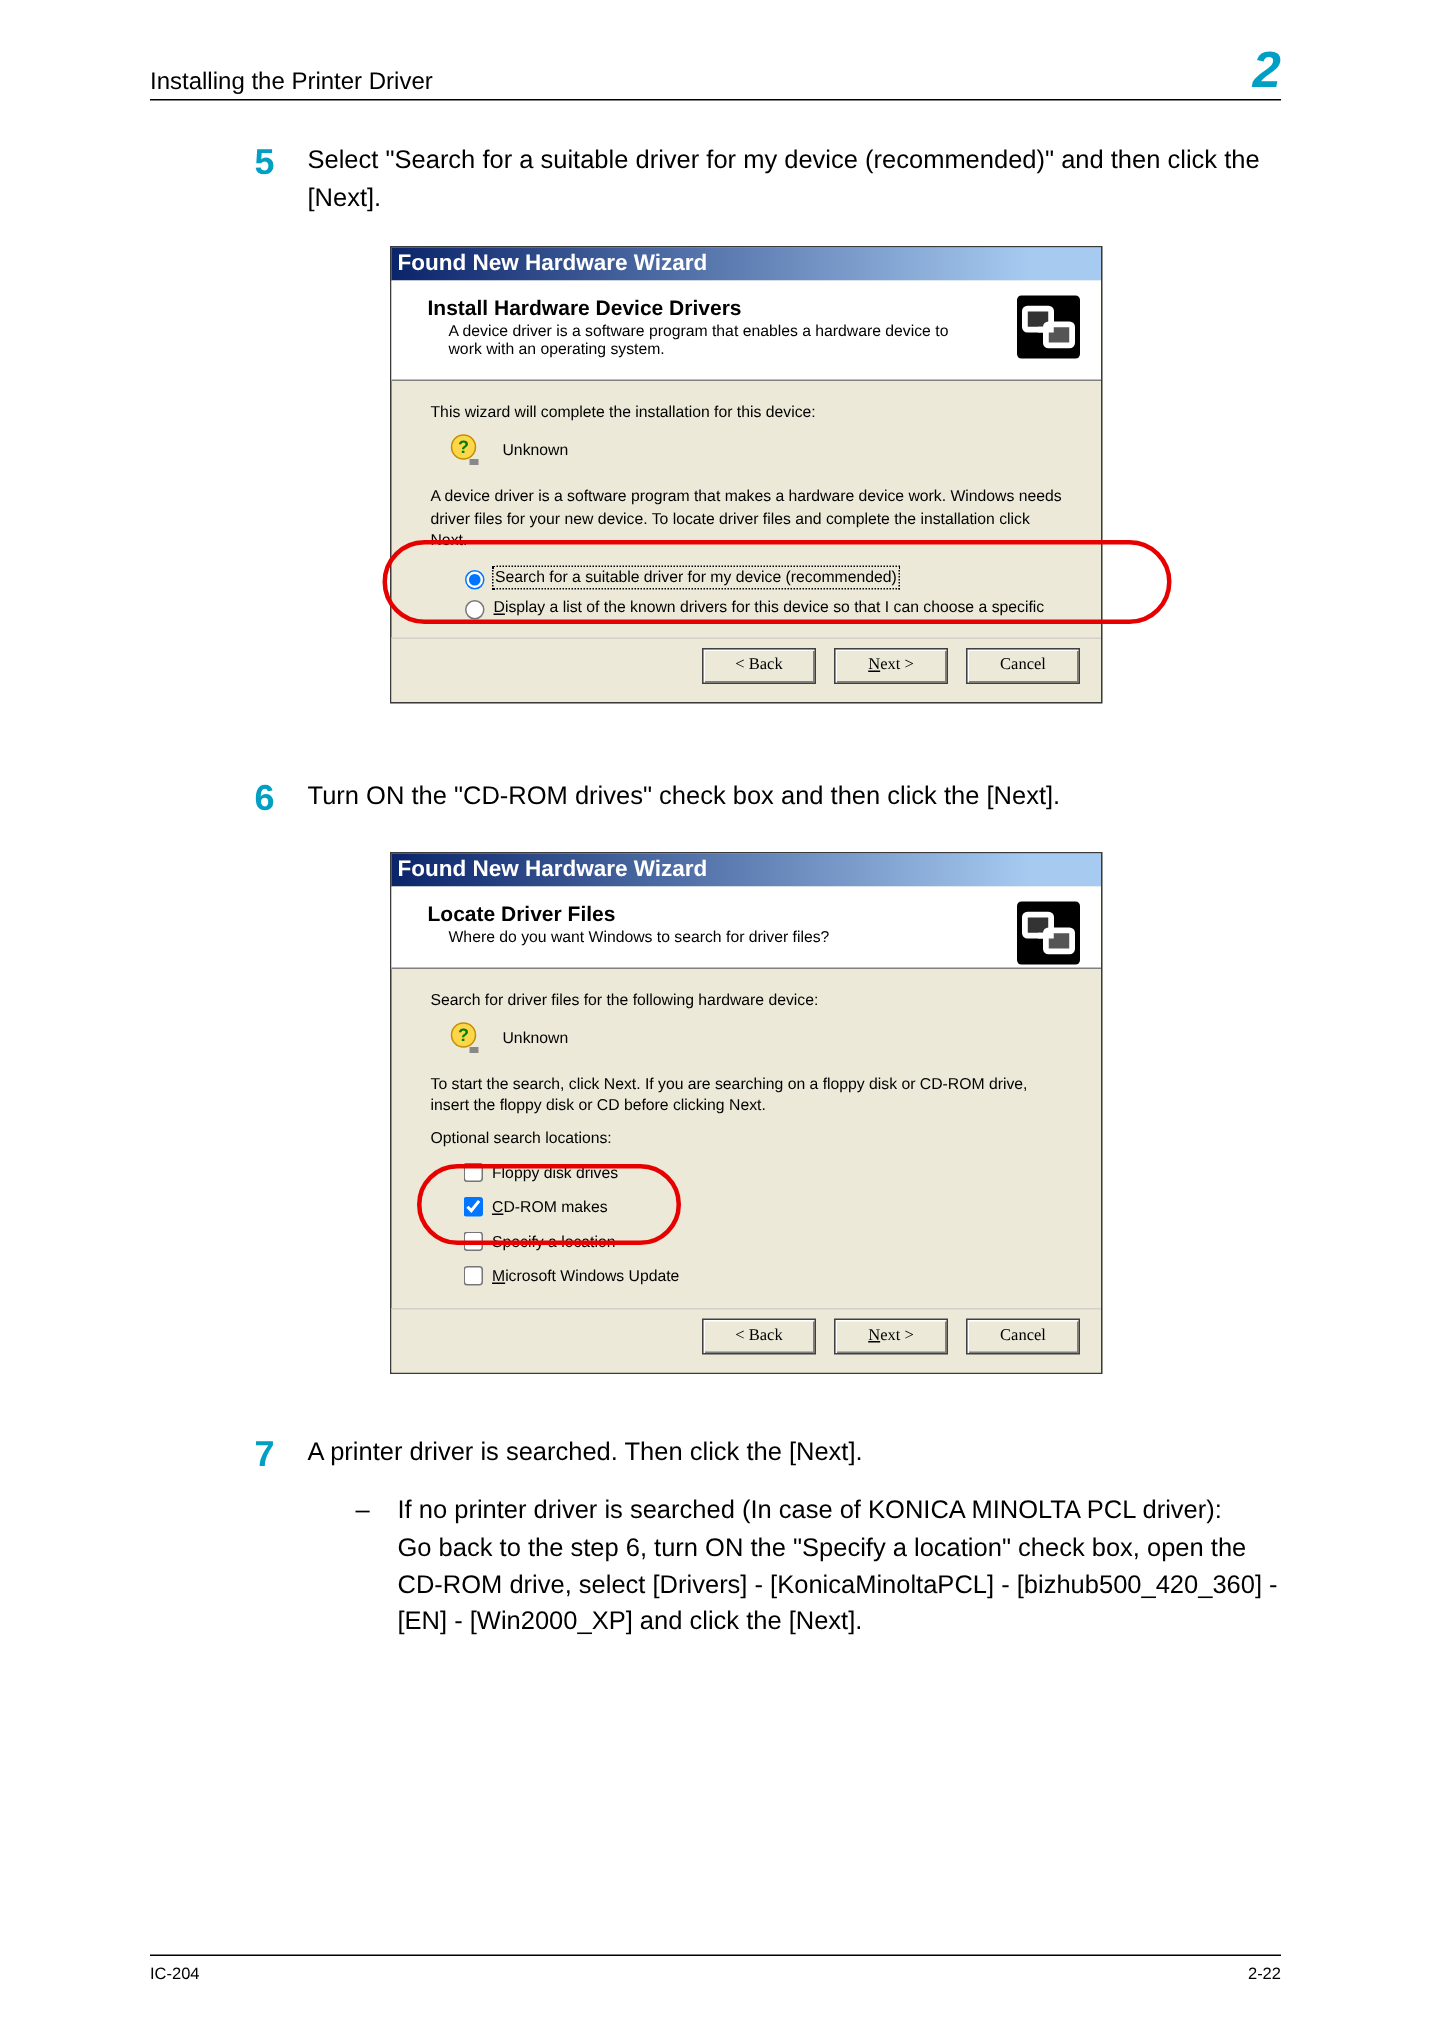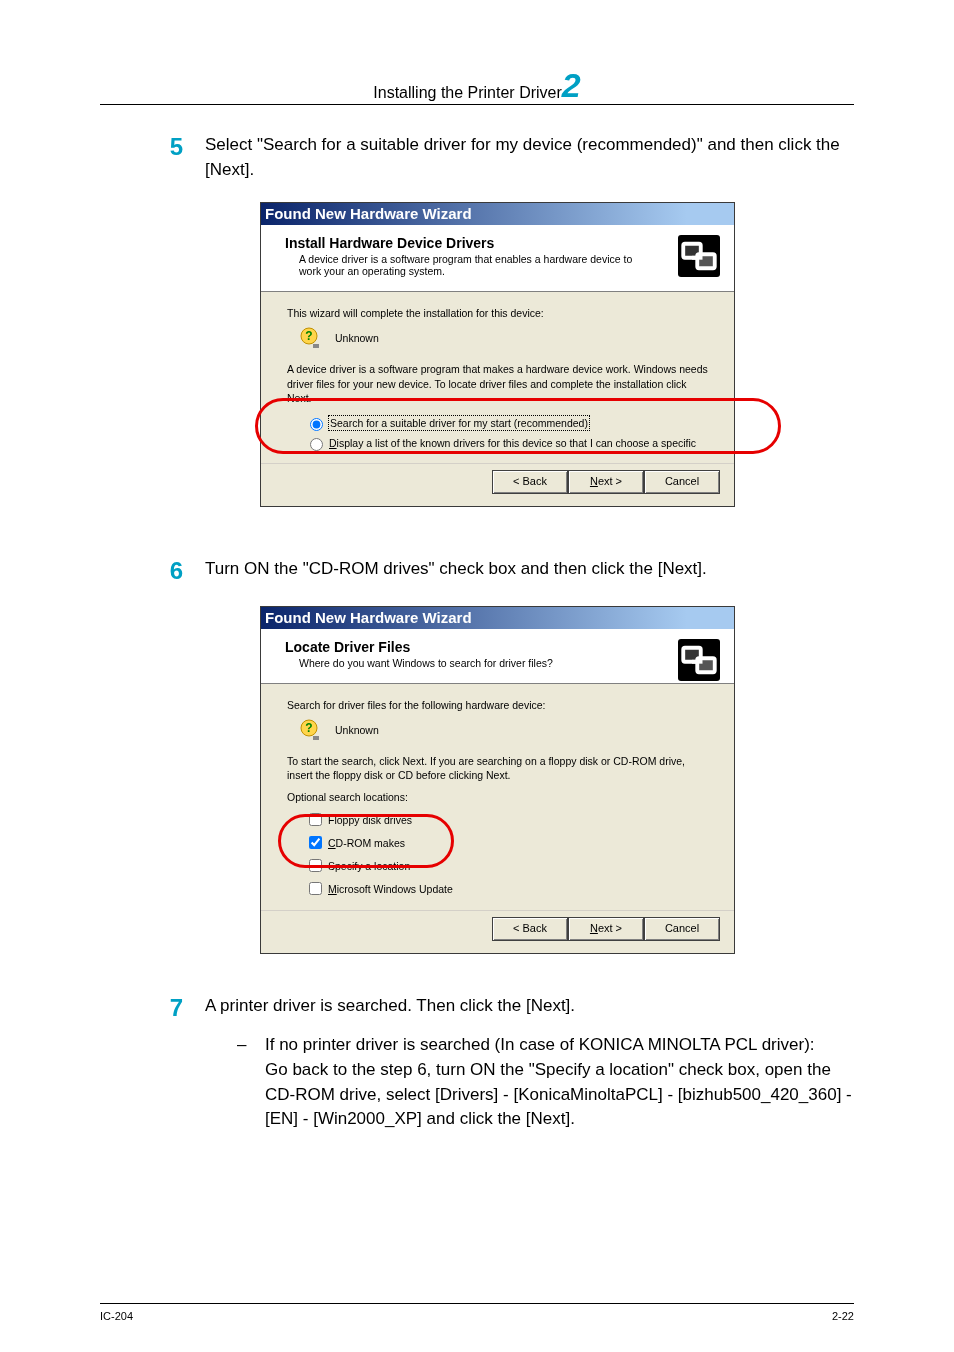--- a/index.html
+++ b/index.html
@@ -13,26 +13,25 @@
     width: 954px;
     height: 1352px;
     box-sizing: border-box;
     padding: 30px 100px 30px 100px;
     position: relative;
     display: flex;
     flex-direction: column;
   }
   .header-row {
     display: flex;
-    justify-content: center;
+    justify-content: space-between;
     align-items: flex-end;
     border-bottom: 1px solid #000;
     padding-bottom: 2px;
     margin-bottom: 28px;
-    margin-top: 38px;
   }
   .header-title {
     font-size: 16px;
     color: #000;
   }
   .header-chapter {
     font-size: 34px;
     font-weight: bold;
     font-style: italic;
     color: #00a0c4;
@@ -135,24 +134,25 @@
   .radio-row, .chk-row {
     display:flex;
     align-items: center;
     margin-bottom:4px;
     font-size:10.5px;
   }
   .radio-row input, .chk-row input { margin-right:6px; }
   .btn-row {
     display:flex;
     justify-content: flex-end;
-    gap:0;
+    gap:12px;
     padding: 6px 14px 12px 0;
     background:#ece9d8;
     border-top:1px solid #d4d0c8;
+    font-family:Liberation Serif, serif;
   }
   .btn {
     width:74px;
     height:22px;
     font-size:11px;
     background:#ece9d8;
     border:1px solid #404040;
     box-shadow: inset 1px 1px #fff, inset -1px -1px #808080;
     text-align:center;
     line-height:20px;
@@ -206,21 +206,21 @@
   <div class="step-row">
     <div class="step-num">5</div>
     <div class="step-text">Select "Search for a suitable driver for my device (recommended)" and then click the [Next].</div>
   </div>
 
   <div class="screenshot-wrap" style="margin-bottom:50px;">
     <div class="dialog">
       <div class="titlebar">Found New Hardware Wizard</div>
       <div class="banner">
         <strong>Install Hardware Device Drivers</strong>
-        <div class="sub">A device driver is a software program that enables a hardware device to work your an operating system.</div>
+        <div class="sub">A device driver is a software program that enables a hardware device to work with an operating system.</div>
         <div class="banner-icon">
           <svg viewBox="0 0 24 24" fill="none" stroke="#fff" stroke-width="2.2">
             <rect x="3" y="5" width="10" height="8" rx="1" fill="#333"></rect>
             <rect x="11" y="11" width="10" height="8" rx="1" fill="#555"></rect>
             <path d="M8 13 L14 13" stroke="#fff"></path>
           </svg>
         </div>
       </div>
       <div class="dlg-body">
         <div>This wizard will complete the installation for this device:</div>
@@ -231,21 +231,21 @@
                 <text x="10" y="14" font-size="12" text-anchor="middle" fill="#008000" font-weight="bold">?</text>
                 <rect x="14" y="18" width="6" height="4" fill="#888"></rect>
               </svg>
           </div>
           <span>Unknown</span>
         </div>
         <div style="margin-bottom:10px;">A device driver is a software program that makes a hardware device work. Windows needs driver files for your new device. To locate driver files and complete the installation click Next.</div>
         <div class="radios">
           <div class="radio-row">
             <input type="radio" checked="" style="">
-            <span class="dotted-sel">Search for a suitable driver for my start (recommended)</span>
+            <span class="dotted-sel">Search for a suitable driver for my device (recommended)</span>
           </div>
           <div class="radio-row">
             <input type="radio" style="">
             <span><span class="und">D</span>isplay a list of the known drivers for this device so that I can choose a specific</span>
           </div>
         </div>
       </div>
       <div class="btn-row">
         <div class="btn"><span>&lt; Back</span></div>
         <div class="btn"><span class="und">N</span>ext &gt;</div>

